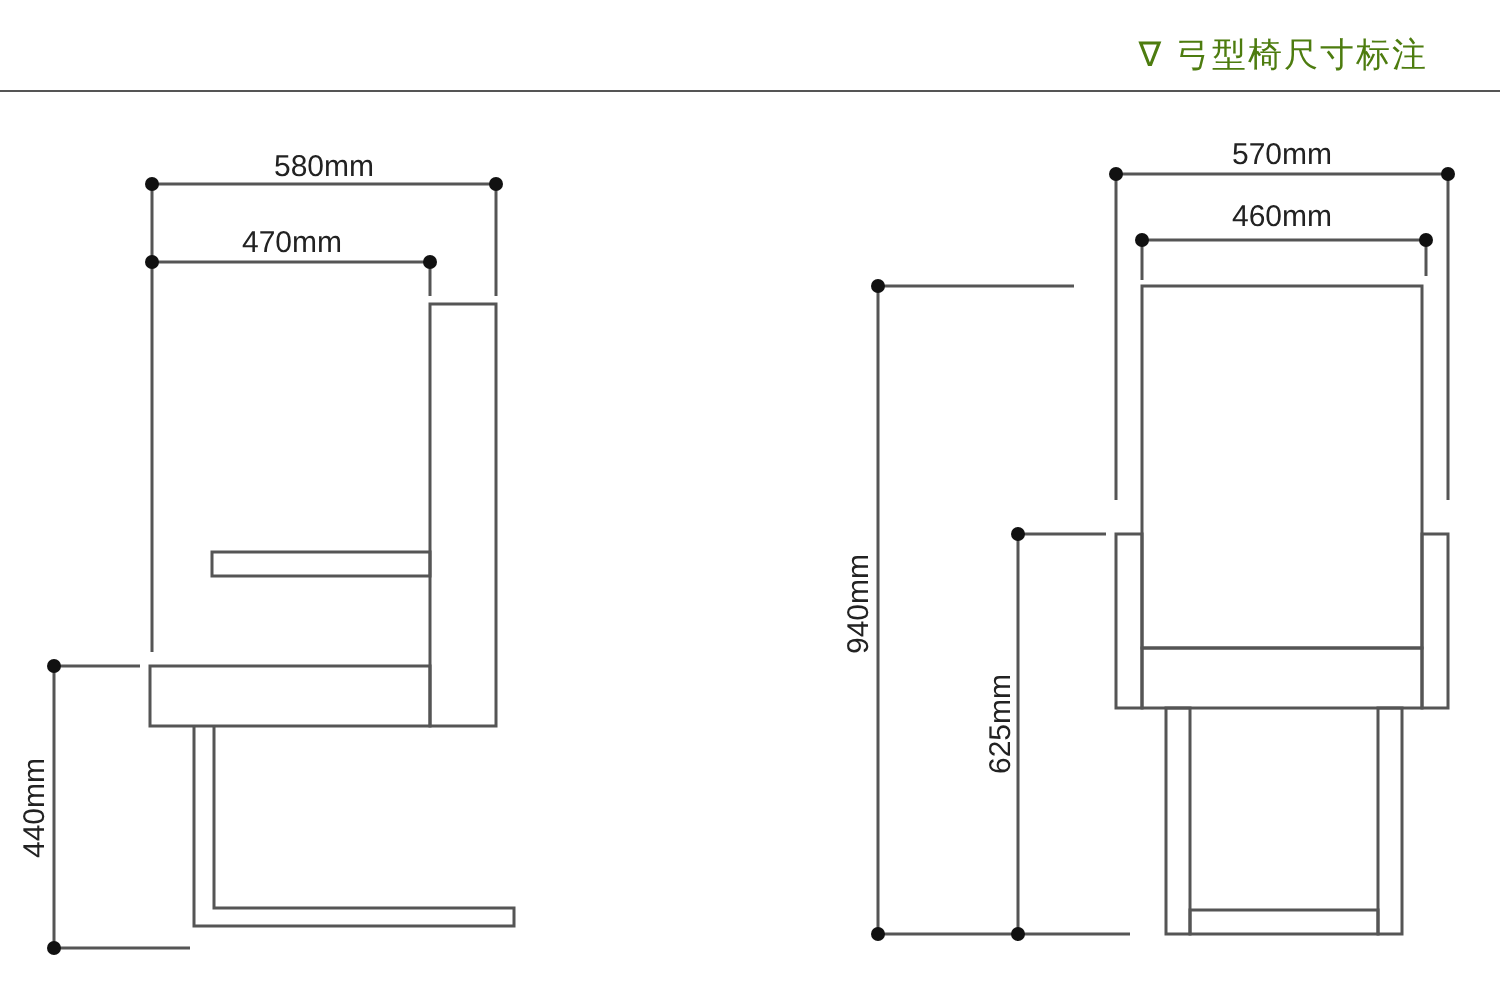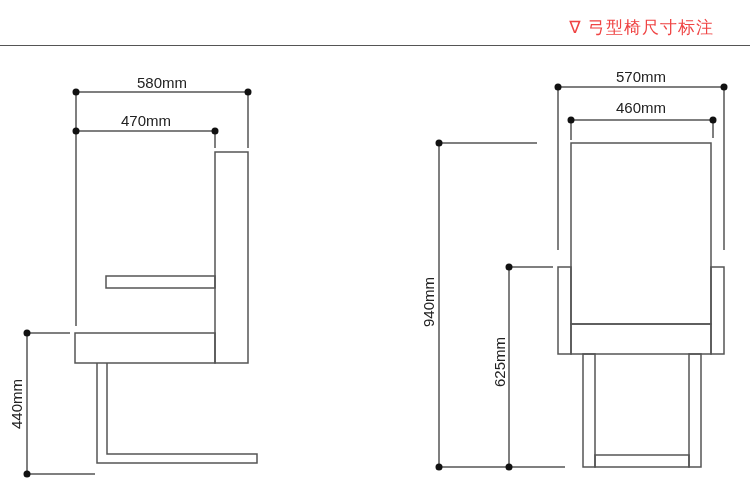--- a/index.html
+++ b/index.html
@@ -1,17 +1,17 @@
 <!DOCTYPE html>
 <html><head>
   <meta charset="utf-8">
   <style>
     html, body { margin: 0; padding: 0; background: #ffffff; }
     body { width: 750px; height: 497px; position: relative; overflow: hidden; font-family: "DejaVu Sans", sans-serif; }
-    .header-title { position: absolute; right: 36px; top: 16px; font-size: 17px; color: #ef4444; letter-spacing: 1px; white-space: nowrap; }
+    .header-title { position: absolute; right: 36px; top: 16px; font-size: 17px; color: #4d7c0f; letter-spacing: 1px; white-space: nowrap; }
     .header-rule { position: absolute; left: 0; top: 45px; width: 750px; height: 1px; background: #555; }
     svg.diagram { position: absolute; left: 0; top: 0; }
     .dim-text { font-family: "Liberation Sans", sans-serif; font-size: 15px; fill: #222; }
   </style>
 </head>
 <body>
 
 <div class="header-title">∇ 弓型椅尺寸标注</div>
 <div class="header-rule"></div>
 

